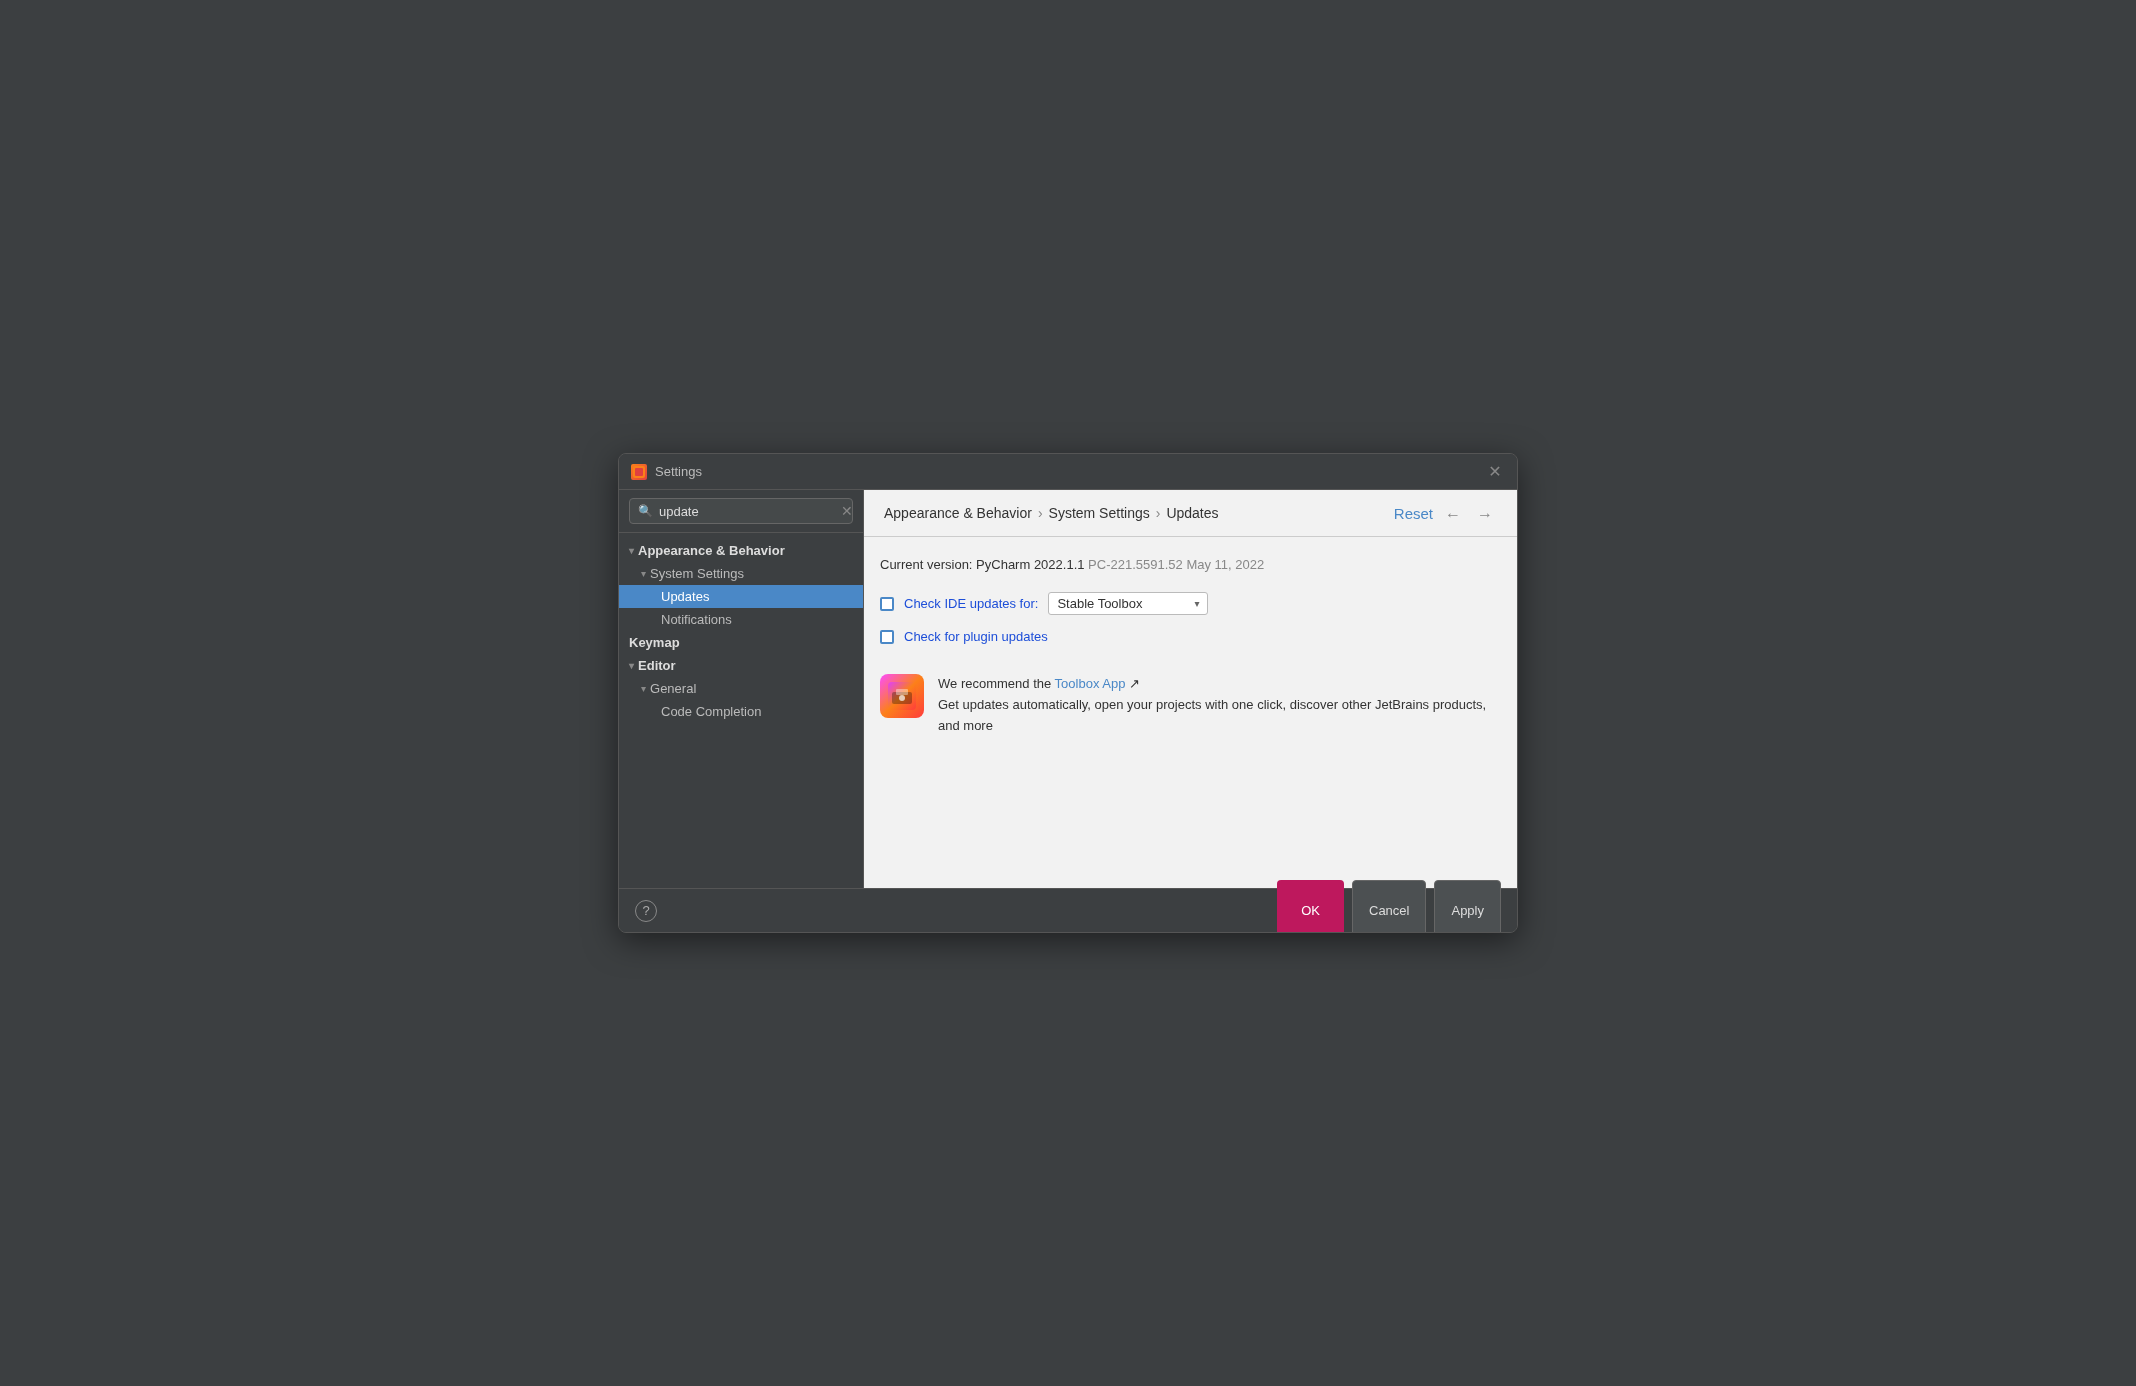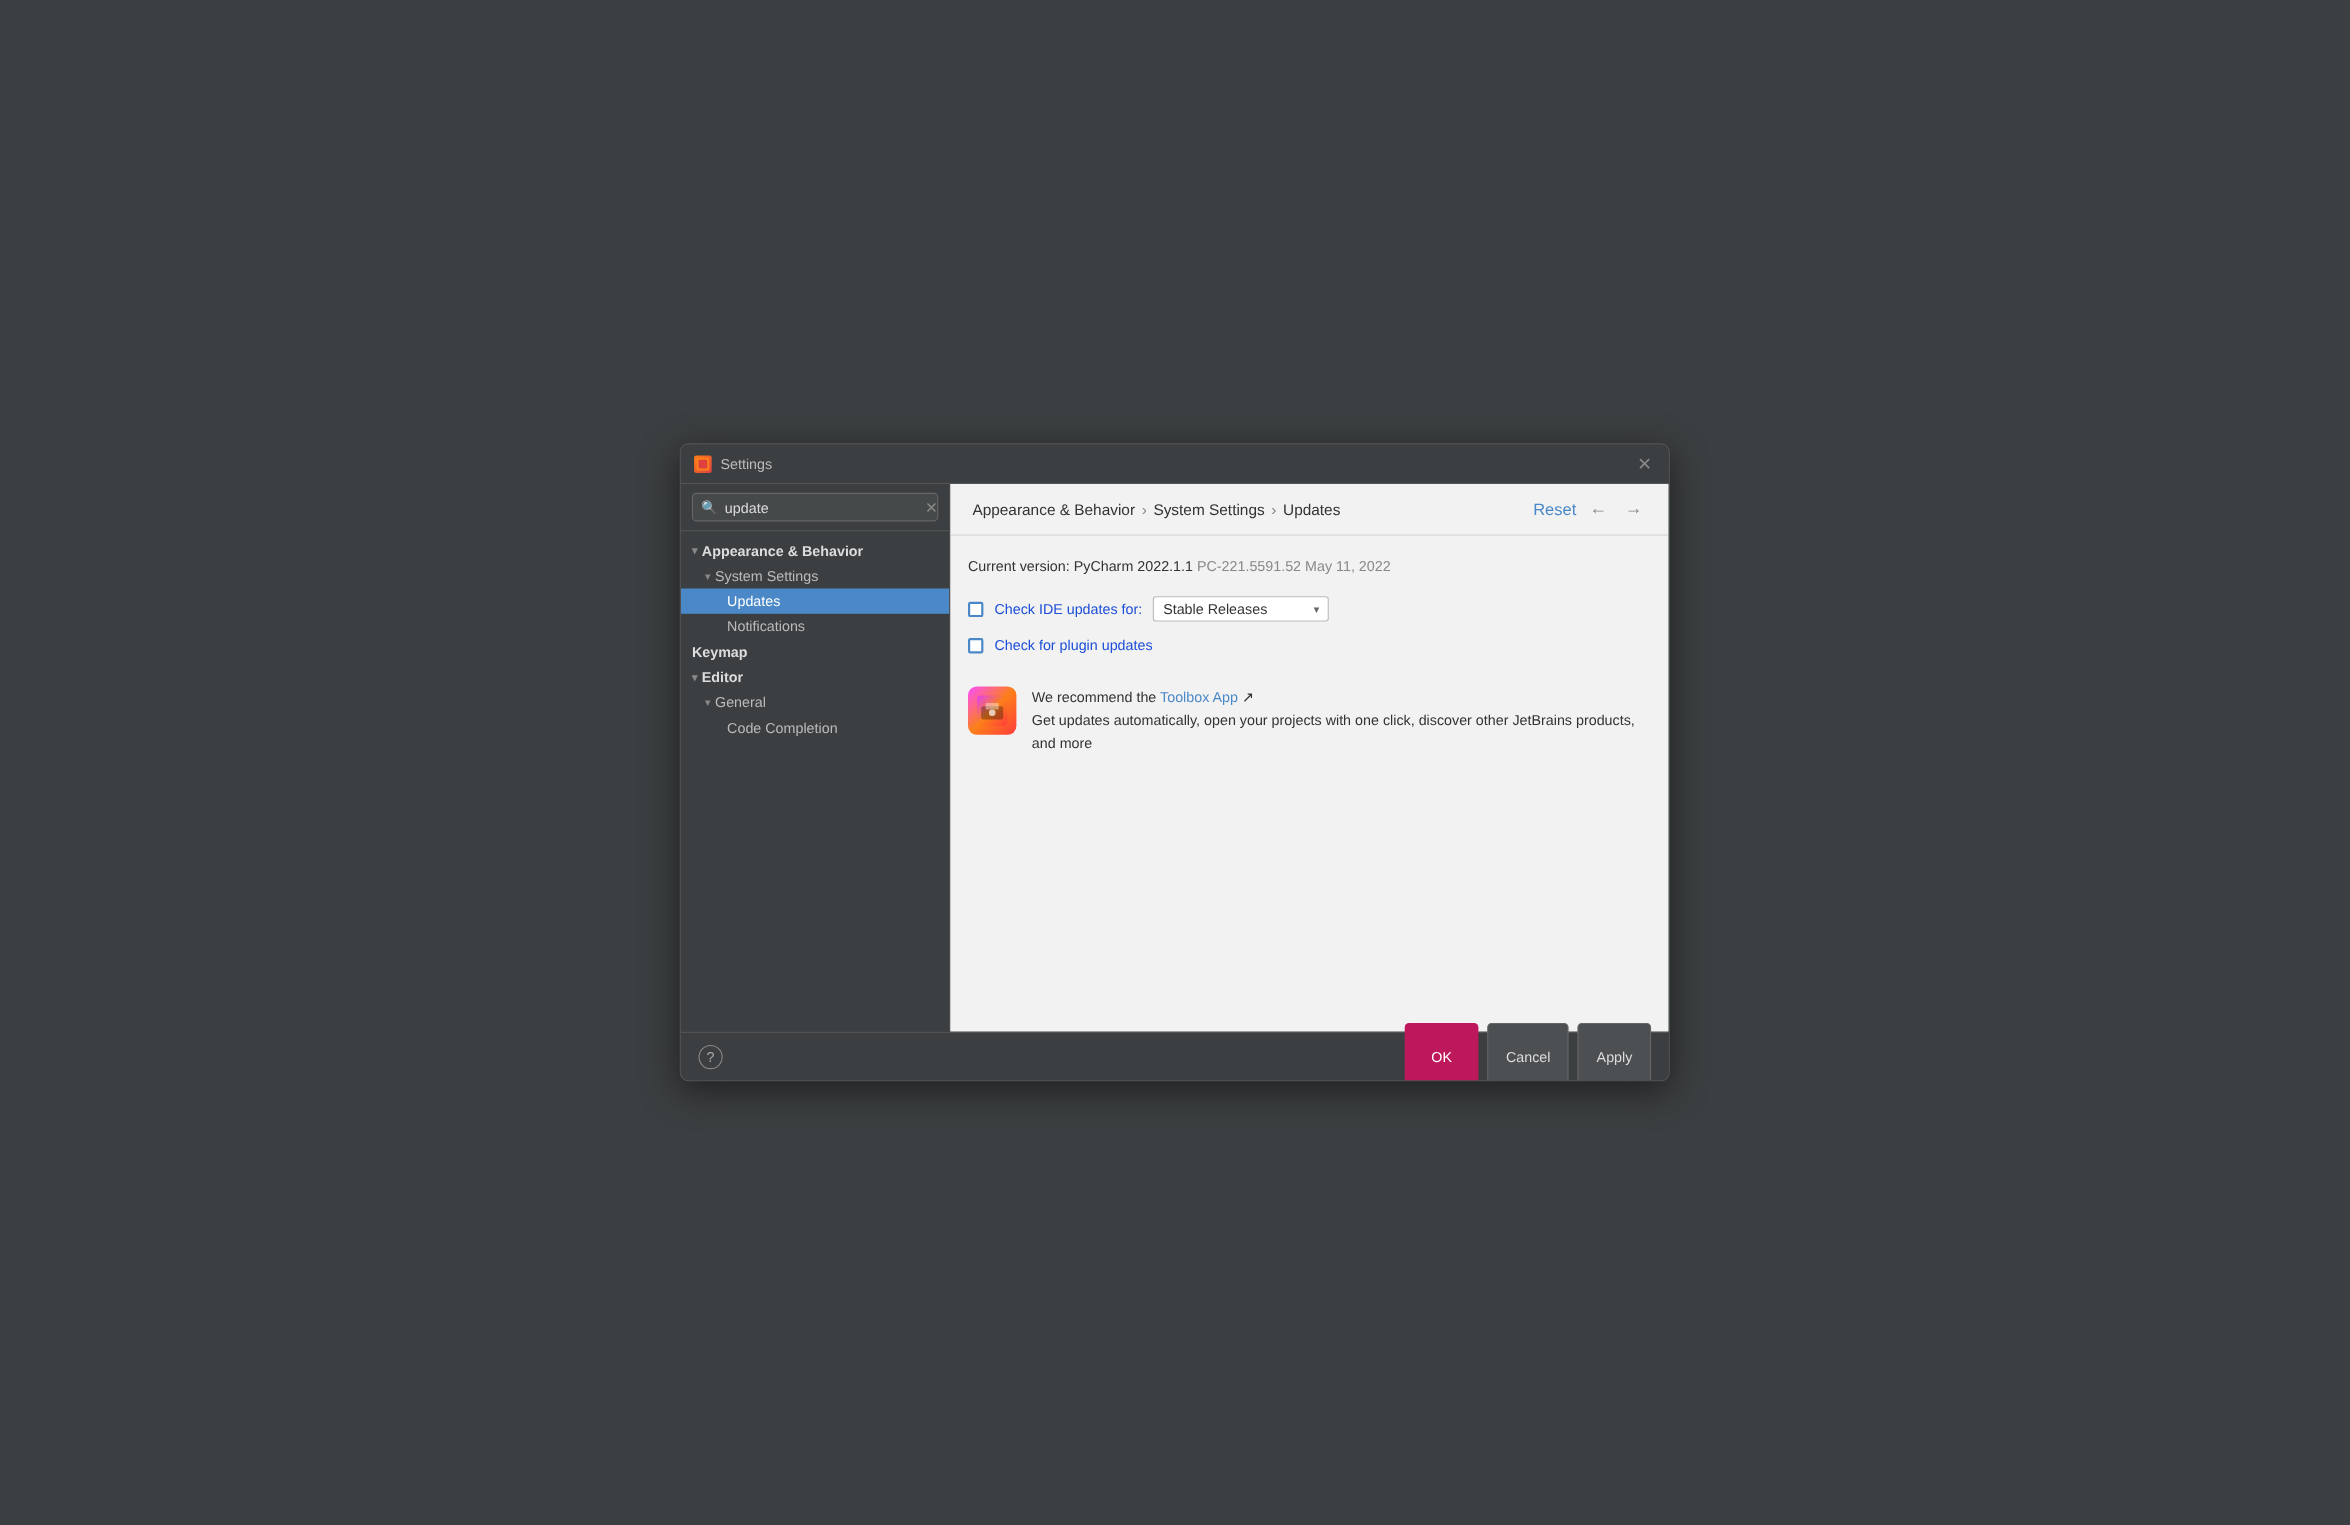--- a/index.html
+++ b/index.html
@@ -7,21 +7,21 @@
       font-family: -apple-system, BlinkMacSystemFont, "Segoe UI", Arial, sans-serif;
       background: #3c3f41;
       display: flex;
       align-items: center;
       justify-content: center;
       min-height: 100vh;
       font-size: 13px;
     }
     .window {
       width: 900px;
-      height: 580px;
+      height: 480px;
       background: #3c3f41;
       border: 1px solid #555;
       border-radius: 8px;
       display: flex;
       flex-direction: column;
       box-shadow: 0 8px 32px rgba(0,0,0,0.5);
       overflow: hidden;
     }
     .title-bar {
       background: #3c3f41;
@@ -399,21 +399,21 @@
 
         <div class="version-text">
           <span>Current version: PyCharm 2022.1.1</span>
           <span class="version-id">PC-221.5591.52 May 11, 2022</span>
         </div>
 
         <div class="setting-row">
           <div class="checkbox"></div>
           <span class="setting-label">Check IDE updates for:</span>
           <div class="select-wrap">
-            <span class="select-text">Stable Releases</span>
+            <span class="select-text">Stable Toolbox</span>
             <span class="select-arrow">▾</span>
           </div>
         </div>
 
         <div class="setting-row">
           <div class="checkbox" style="border-color:#4a88c7;"></div>
           <span class="setting-label">Check for plugin updates</span>
         </div>
 
 

